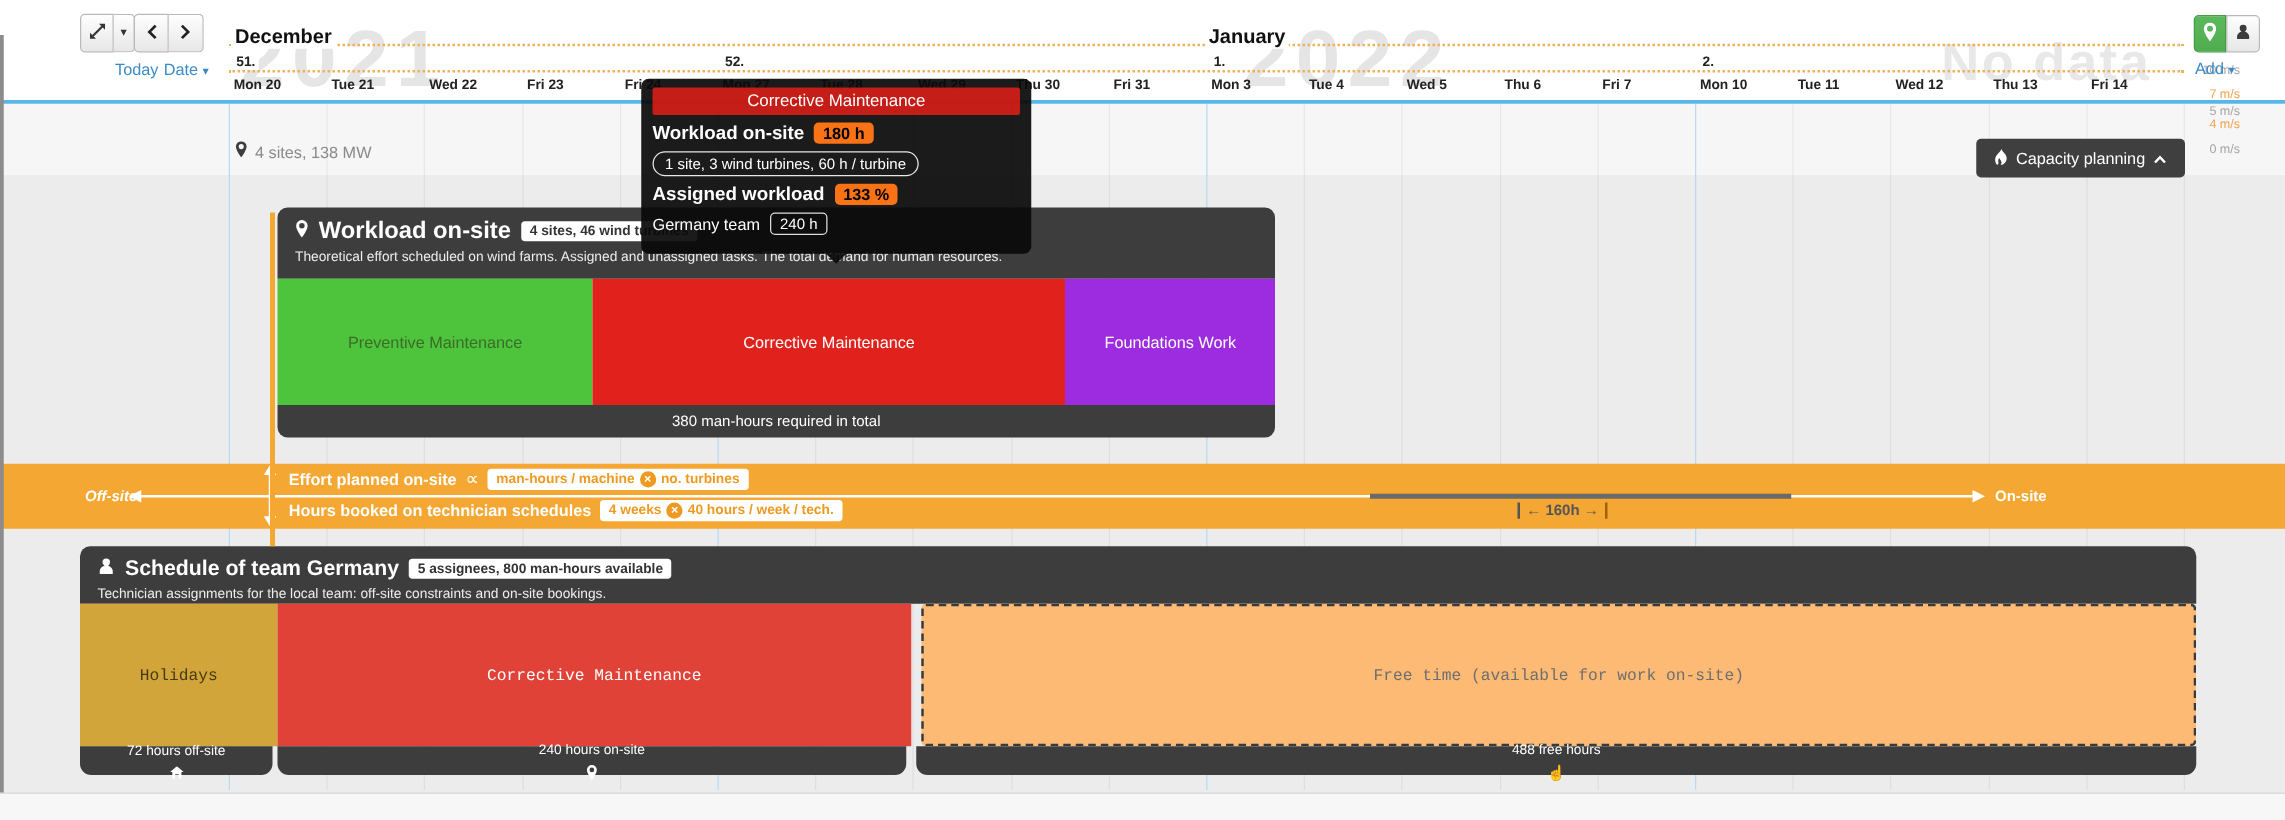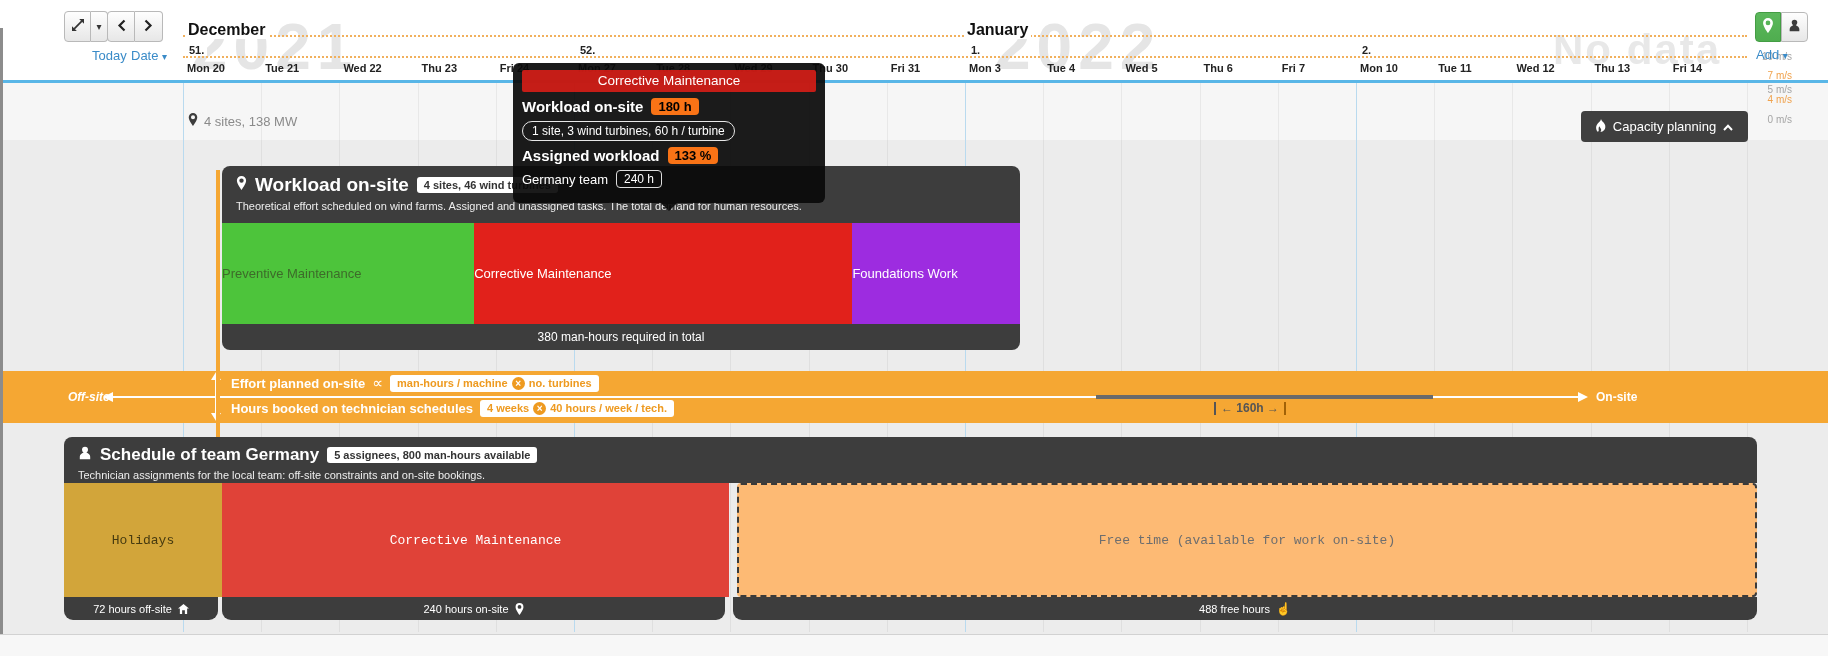--- a/index.html
+++ b/index.html
@@ -50,21 +50,21 @@
   #orange-vline{position:absolute;left:216px;top:170px;width:4px;height:267px;background:#f5a733;z-index:6;}
   
   #wl-panel{position:absolute;left:222px;top:166px;width:798px;z-index:5;}
   .dk-header{background:#3d3d3d;border-radius:8px 8px 0 0;color:#fff;padding:8px 0 0 14px;box-sizing:border-box;}
   #wl-header{height:57px;}
   .panel-title-row{display:flex;align-items:center;gap:8px;}
   #wl-header .ptitle{font-size:19px;font-weight:bold;}
   .wbadge{background:#fff;color:#333;font-size:11px;font-weight:bold;padding:2px 7px;border-radius:3px;white-space:nowrap;}
   .psub{font-size:11px;color:#ededed;margin-top:4px;white-space:nowrap;}
   #wl-bars{display:flex;height:101px;}
-  .wl-seg{display:flex;align-items:center;height:101px;cursor:pointer;}
+  .wl-seg{display:flex;align-items:center;justify-content:center;height:101px;cursor:pointer;}
   .wl-seg-label{font-size:13px;}
   .dk-footer{background:#3d3d3d;color:#fff;text-align:center;}
   #wl-footer{height:26px;line-height:26px;font-size:12px;border-radius:0 0 8px 8px;}
   
   #band{position:absolute;left:0;top:371px;width:1828px;height:52px;background:#f5a733;z-index:5;}
   #band .sidelab{position:absolute;color:#fff;font-size:12px;font-weight:bold;}
   #offsite-label{left:68px;top:19px;font-style:italic;}
   #onsite-label{left:1596px;top:19px;}
   #band-hline{position:absolute;left:112px;top:25px;width:1466px;height:2px;background:#fff;}
   .arrL{position:absolute;left:103px;top:21px;width:0;height:0;border-top:5px solid transparent;border-bottom:5px solid transparent;border-right:10px solid #fff;}
@@ -85,21 +85,21 @@
   
   #sched-panel{position:absolute;left:64px;top:437px;width:1693px;z-index:5;}
   #sched-header{height:46px;}
   #sched-header .ptitle{font-size:17px;font-weight:bold;}
   #sched-bars{position:absolute;left:64px;top:483px;width:1710px;height:114px;z-index:5;font-family:Liberation Mono, monospace;}
   .sb{position:absolute;top:0;height:114px;display:flex;align-items:center;justify-content:center;cursor:pointer;box-sizing:border-box;}
   .sb-dashed{background:#fdba74;border:2px dashed #3a3a3a;border-radius:4px;}
   .sb-label{font-size:13px;}
   #sched-footers{position:absolute;left:64px;top:597px;width:1693px;height:23px;z-index:5;}
   .sfoot{position:absolute;top:0;height:23px;background:#3d3d3d;border-radius:0 0 9px 9px;color:#fff;font-size:11px;
-         display:flex;align-items:center;justify-content:center;gap:6px;}
+         display:flex;align-items:center;justify-content:center;gap:6px;flex-direction:column;}
   .sfico{display:inline-flex;align-items:center;color:#fff;}
   
   #tooltip{position:absolute;left:513px;top:63px;width:312px;background:rgba(10,10,10,.93);border-radius:6px;
            padding:7px 9px 9px;z-index:90;box-sizing:border-box;}
   .tt-title{background:rgba(227,29,22,.85);color:#fff;text-align:center;font-size:13.5px;height:22px;line-height:22px;
             border-radius:2px;margin-bottom:6px;}
   .tt-row{display:flex;align-items:center;gap:8px;margin:6px 0;color:#fff;}
   .tt-lab{font-size:15px;font-weight:bold;}
   .tt-badge{background:#f97316;color:#000;font-weight:bold;font-size:13px;padding:1px 7px;border-radius:4px;}
   .tt-pill{border:1px solid #e8e8e8;border-radius:10px;font-size:12px;color:#fff;padding:2px 9px;display:inline-block;white-space:nowrap;}
@@ -128,21 +128,21 @@
   <div id="timeline-layer">
     <div class="month-label" style="left:185px">December</div>
     <div class="month-label" style="left:964px">January</div>
   <div class="gridline mon" style="left: 183px;"></div>
       <div class="day-label" style="left: 187px;">Mon 20</div>
       <div class="gridline" style="left: 261.2px;"></div>
       <div class="day-label" style="left: 265.2px;">Tue 21</div>
       <div class="gridline" style="left: 339.4px;"></div>
       <div class="day-label" style="left: 343.4px;">Wed 22</div>
       <div class="gridline" style="left: 417.6px;"></div>
-      <div class="day-label" style="left: 421.6px;">Thu 23</div>
+      <div class="day-label" style="left: 421.6px;">Fri 23</div>
       <div class="gridline" style="left: 495.8px;"></div>
       <div class="day-label" style="left: 499.8px;">Fri 24</div>
       <div class="gridline mon" style="left: 574px;"></div>
       <div class="day-label" style="left: 578px;">Mon 27</div>
       <div class="gridline" style="left: 652.2px;"></div>
       <div class="day-label" style="left: 656.2px;">Tue 28</div>
       <div class="gridline" style="left: 730.4px;"></div>
       <div class="day-label" style="left: 734.4px;">Wed 29</div>
       <div class="gridline" style="left: 808.6px;"></div>
       <div class="day-label" style="left: 812.6px;">Thu 30</div>

